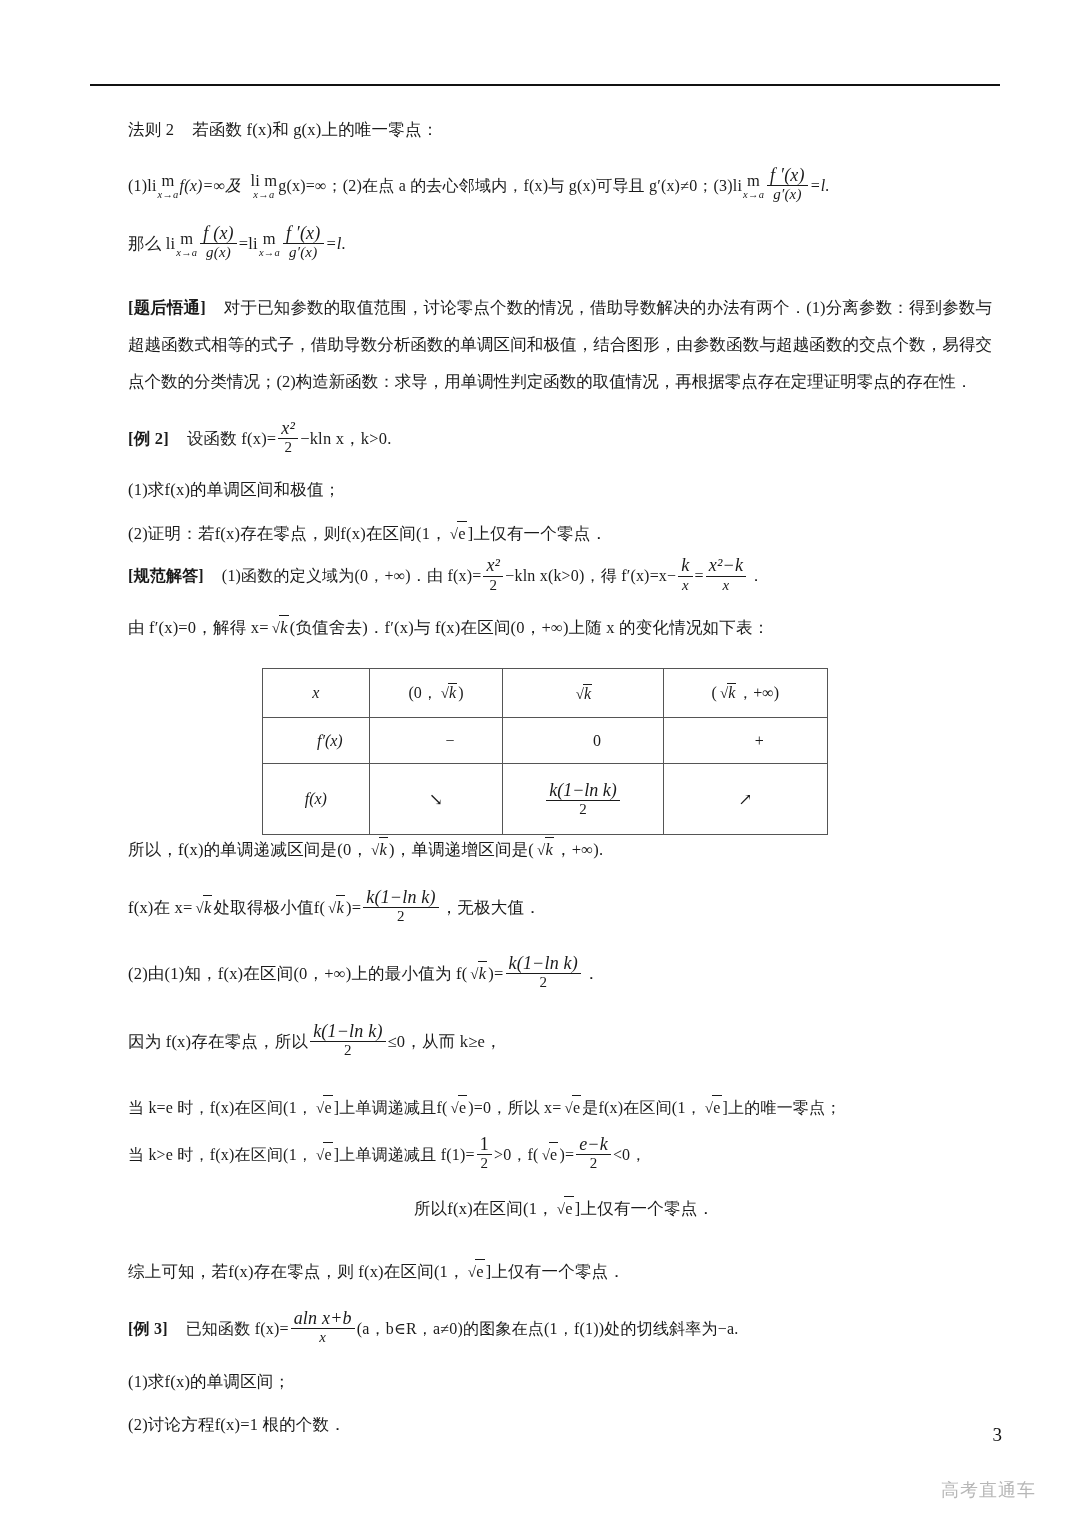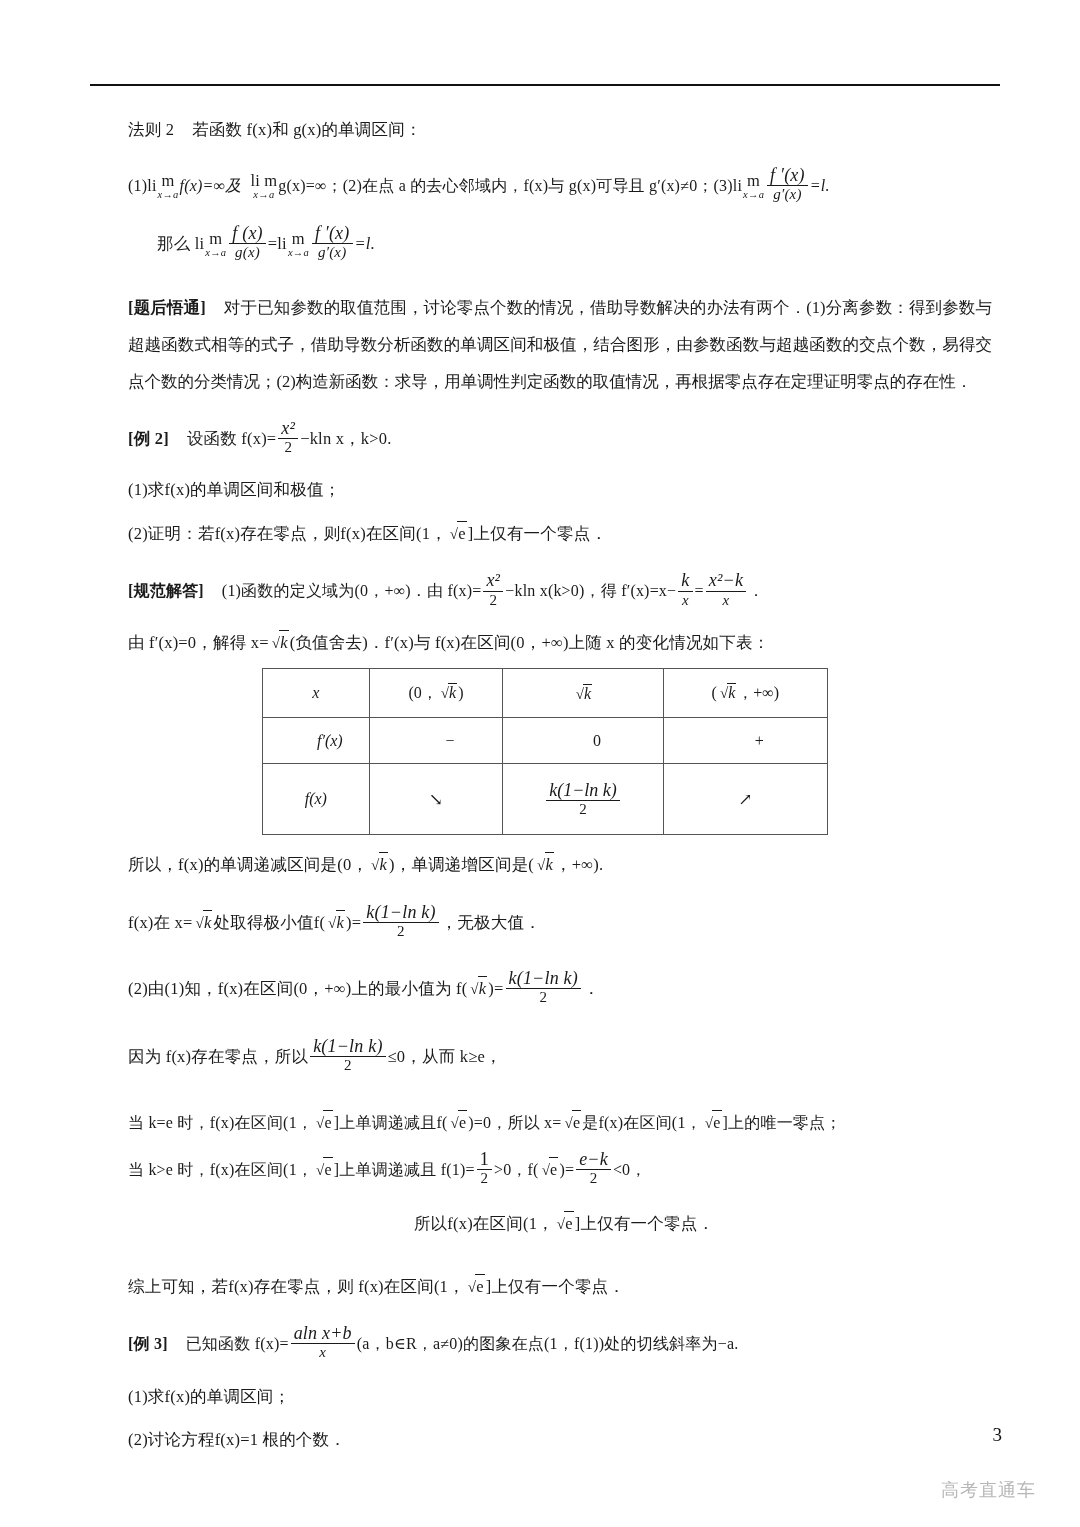--- a/index.html
+++ b/index.html
@@ -103,44 +103,44 @@
 </head>
 <body>
 
 <div class="page">
 
   <div class="header-rule"></div>
 
   <div class="content">
 
     <div class="line" style="margin-bottom:22px;">
-      <span>法则 2</span><span class="sp2"></span><span>若函数 f(x)和 g(x)的单调区间：</span>
+      <span>法则 2</span><span class="sp2"></span><span>若函数 f(x)和 g(x)上的唯一零点：</span>
     </div>
 
     <div class="line" style="margin-bottom:20px; font-size:16px;">
       <span>(1)li</span><span class="lim"><span class="op">m</span><span class="sub">x→a</span></span><span class="it">f(x)=∞及</span><span class="sp"></span><span class="lim"><span class="op">li m</span><span class="sub">x→a</span></span><span>g(x)=∞；(2)在点 a 的去心邻域内，f(x)与 g(x)可导且 g′(x)≠0；(3)li</span><span class="lim"><span class="op">m</span><span class="sub">x→a</span></span><span class="frac"><span class="num it">f ′(x)</span><span class="den it">g′(x)</span></span><span class="it">=l.</span>
     </div>
 
-    <div class="line" style="margin-bottom:28px;margin-left:29px;">
+    <div class="line" style="margin-bottom:28px;">
       <span>那么 li</span><span class="lim"><span class="op">m</span><span class="sub">x→a</span></span><span class="frac"><span class="num it">f (x)</span><span class="den it">g(x)</span></span><span>=li</span><span class="lim"><span class="op">m</span><span class="sub">x→a</span></span><span class="frac"><span class="num it">f ′(x)</span><span class="den it">g′(x)</span></span><span class="it">=l.</span>
     </div>
 
     <div class="para" style="margin-bottom:18px;">
       <span class="tag">[题后悟通]</span><span class="sp2"></span><span>对于已知参数的取值范围，讨论零点个数的情况，借助导数解决的办法有两个．(1)分离参数：得到参数与超越函数式相等的式子，借助导数分析函数的单调区间和极值，结合图形，由参数函数与超越函数的交点个数，易得交点个数的分类情况；(2)构造新函数：求导，用单调性判定函数的取值情况，再根据零点存在定理证明零点的存在性．</span>
     </div>
 
     <div class="line" style="margin-top:14px; margin-bottom:22px;">
       <span class="tag">[例 2]</span><span class="sp2"></span><span>设函数 f(x)=</span><span class="frac"><span class="num it">x²</span><span class="den">2</span></span><span>−kln x，k&gt;0.</span>
     </div>
 
     <div class="line" style="margin-bottom:18px;">
       <span>(1)求f(x)的单调区间和极值；</span>
     </div>
 
-    <div class="line" style="margin-bottom:24px;">
+    <div class="line" style="margin-bottom:9px;">
       <span>(2)证明：若f(x)存在零点，则f(x)在区间(1，</span><span class="rad"><span class="sign">√</span><span class="body">e</span></span><span>]上仅有一个零点．</span>
     </div>
 
     <div class="line" style="margin-bottom:22px; font-size:16px;">
       <span class="tag">[规范解答]</span><span class="sp2"></span><span>(1)函数的定义域为(0，+∞)．由 f(x)=</span><span class="frac"><span class="num it">x²</span><span class="den">2</span></span><span>−kln x(k&gt;0)，得 f′(x)=x−</span><span class="frac"><span class="num it">k</span><span class="den it">x</span></span><span>=</span><span class="frac"><span class="num it">x²−k</span><span class="den it">x</span></span><span>．</span>
     </div>
 
     <div class="line" style="margin-bottom:18px;">
       <span>由 f′(x)=0，解得 x=</span><span class="rad"><span class="sign">√</span><span class="body it">k</span></span><span>(负值舍去)．f′(x)与 f(x)在区间(0，+∞)上随 x 的变化情况如下表：</span>
     </div>

